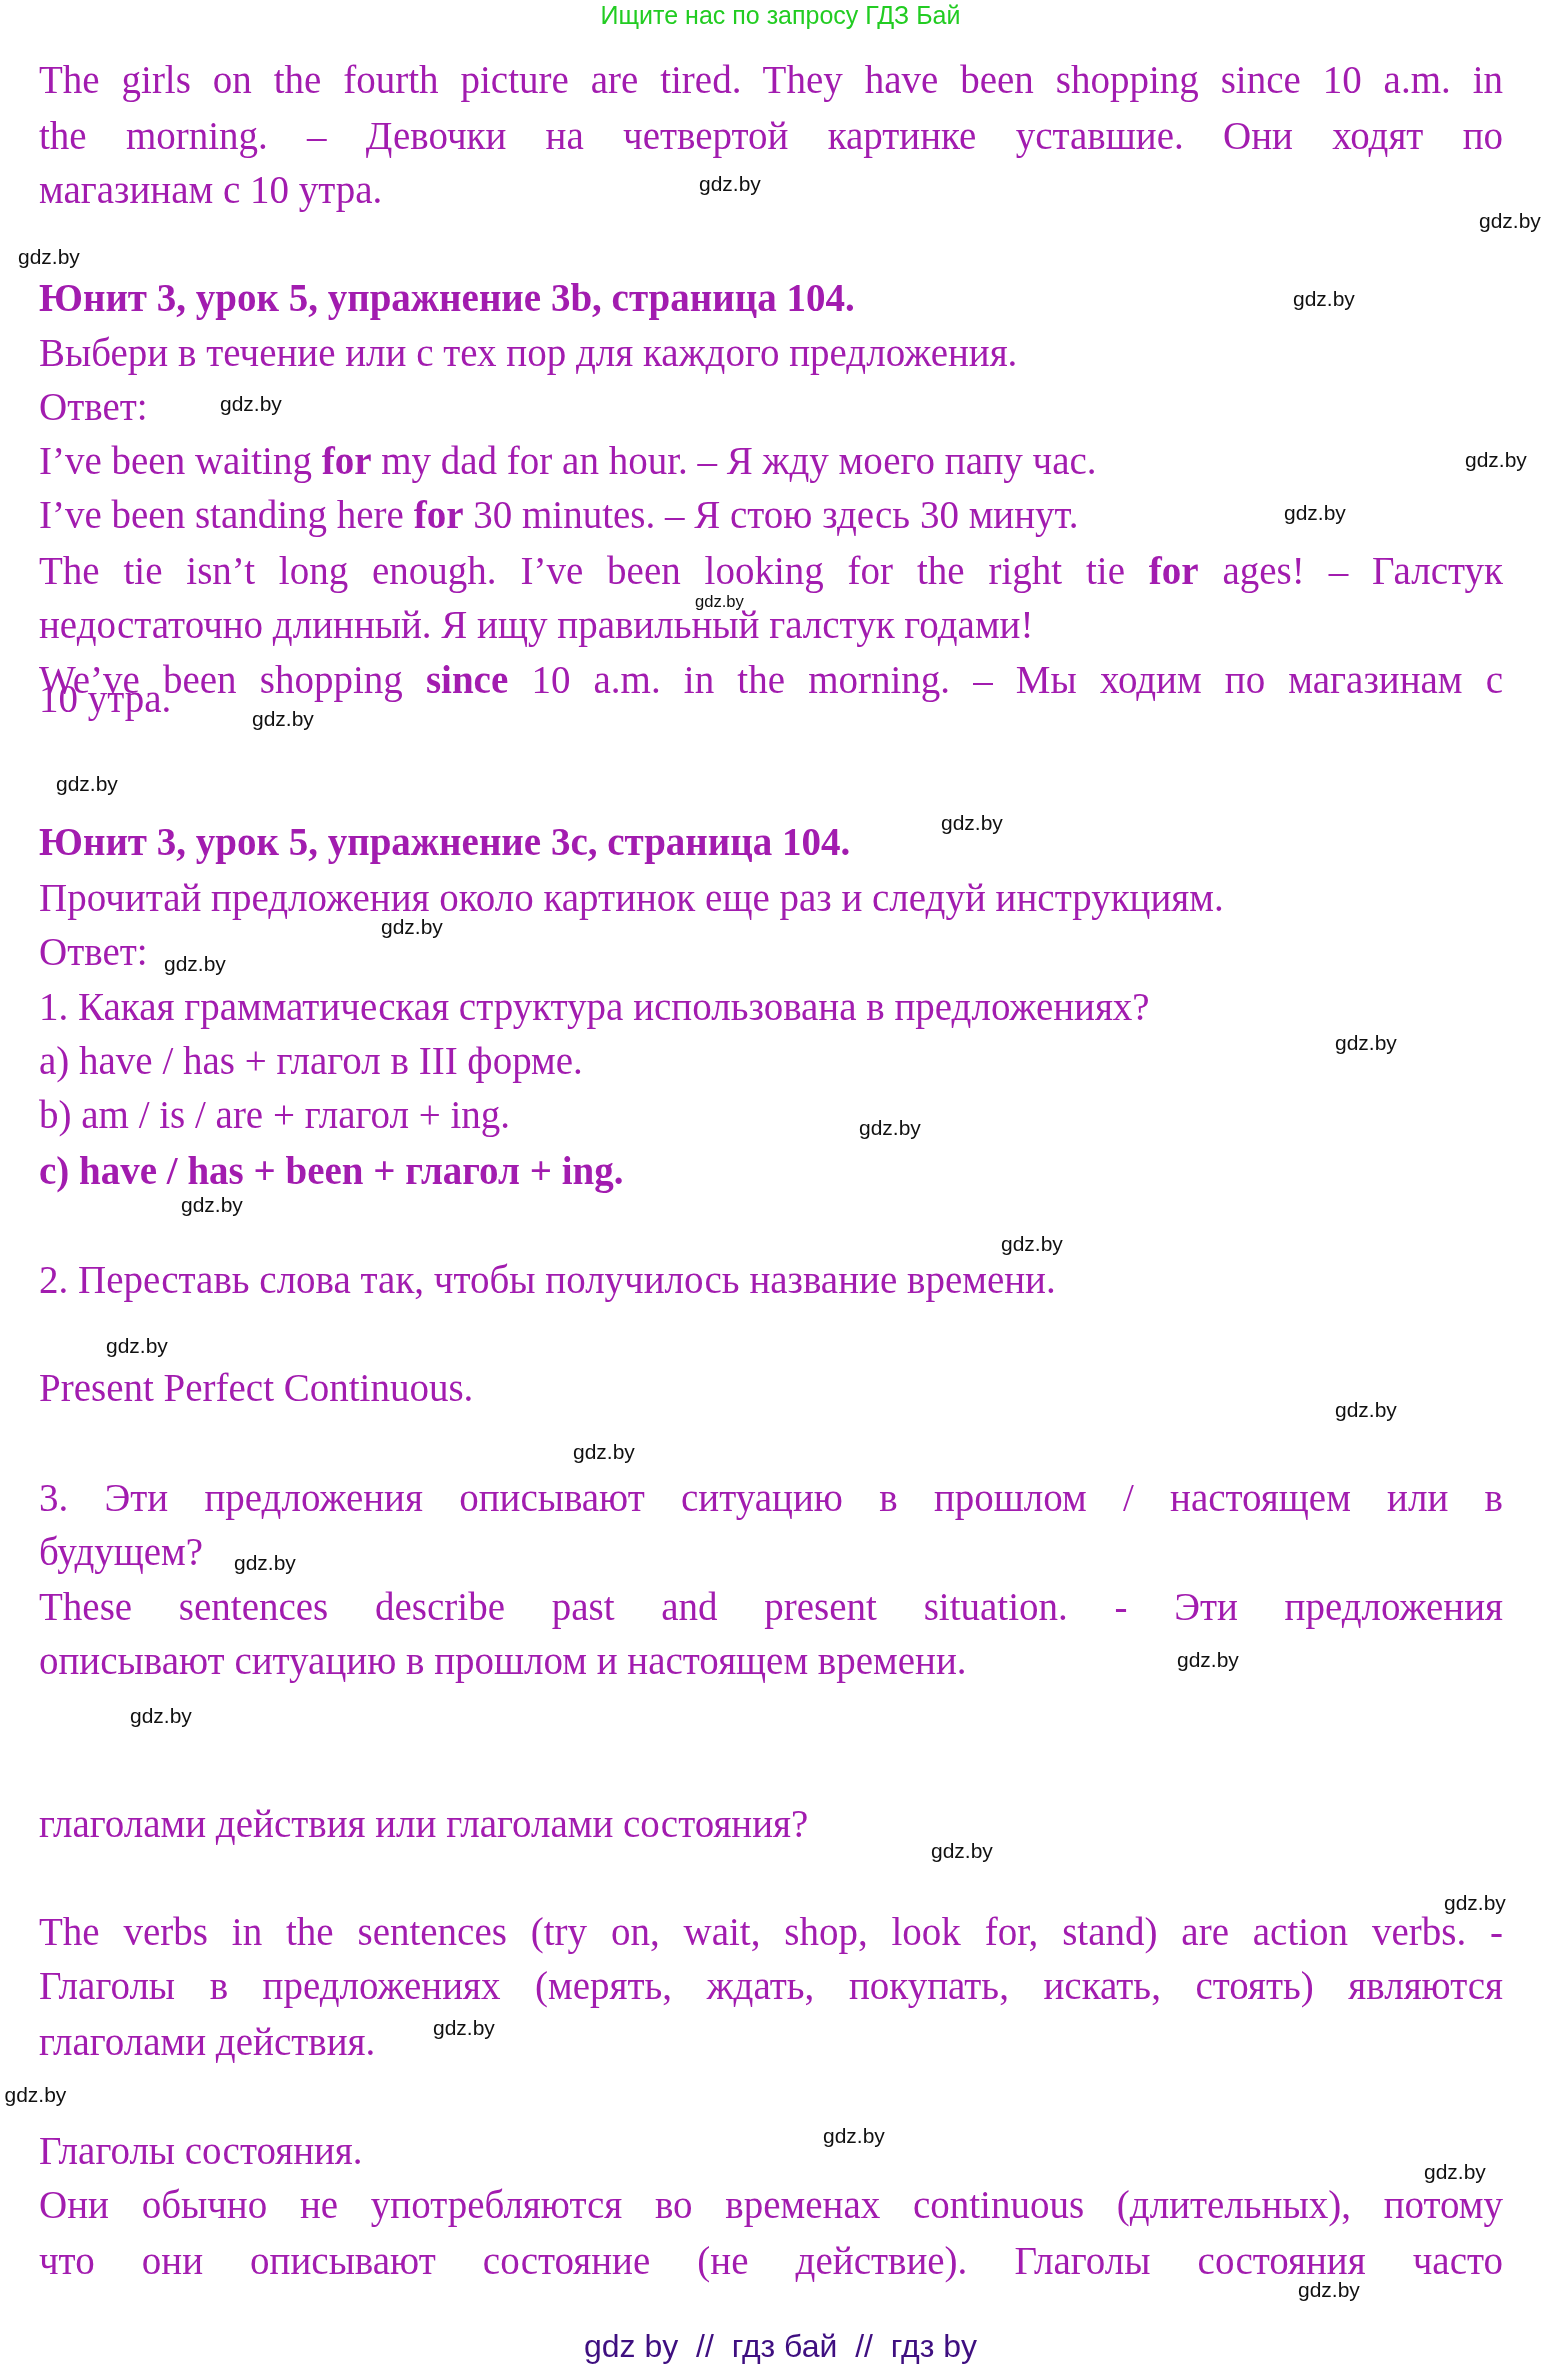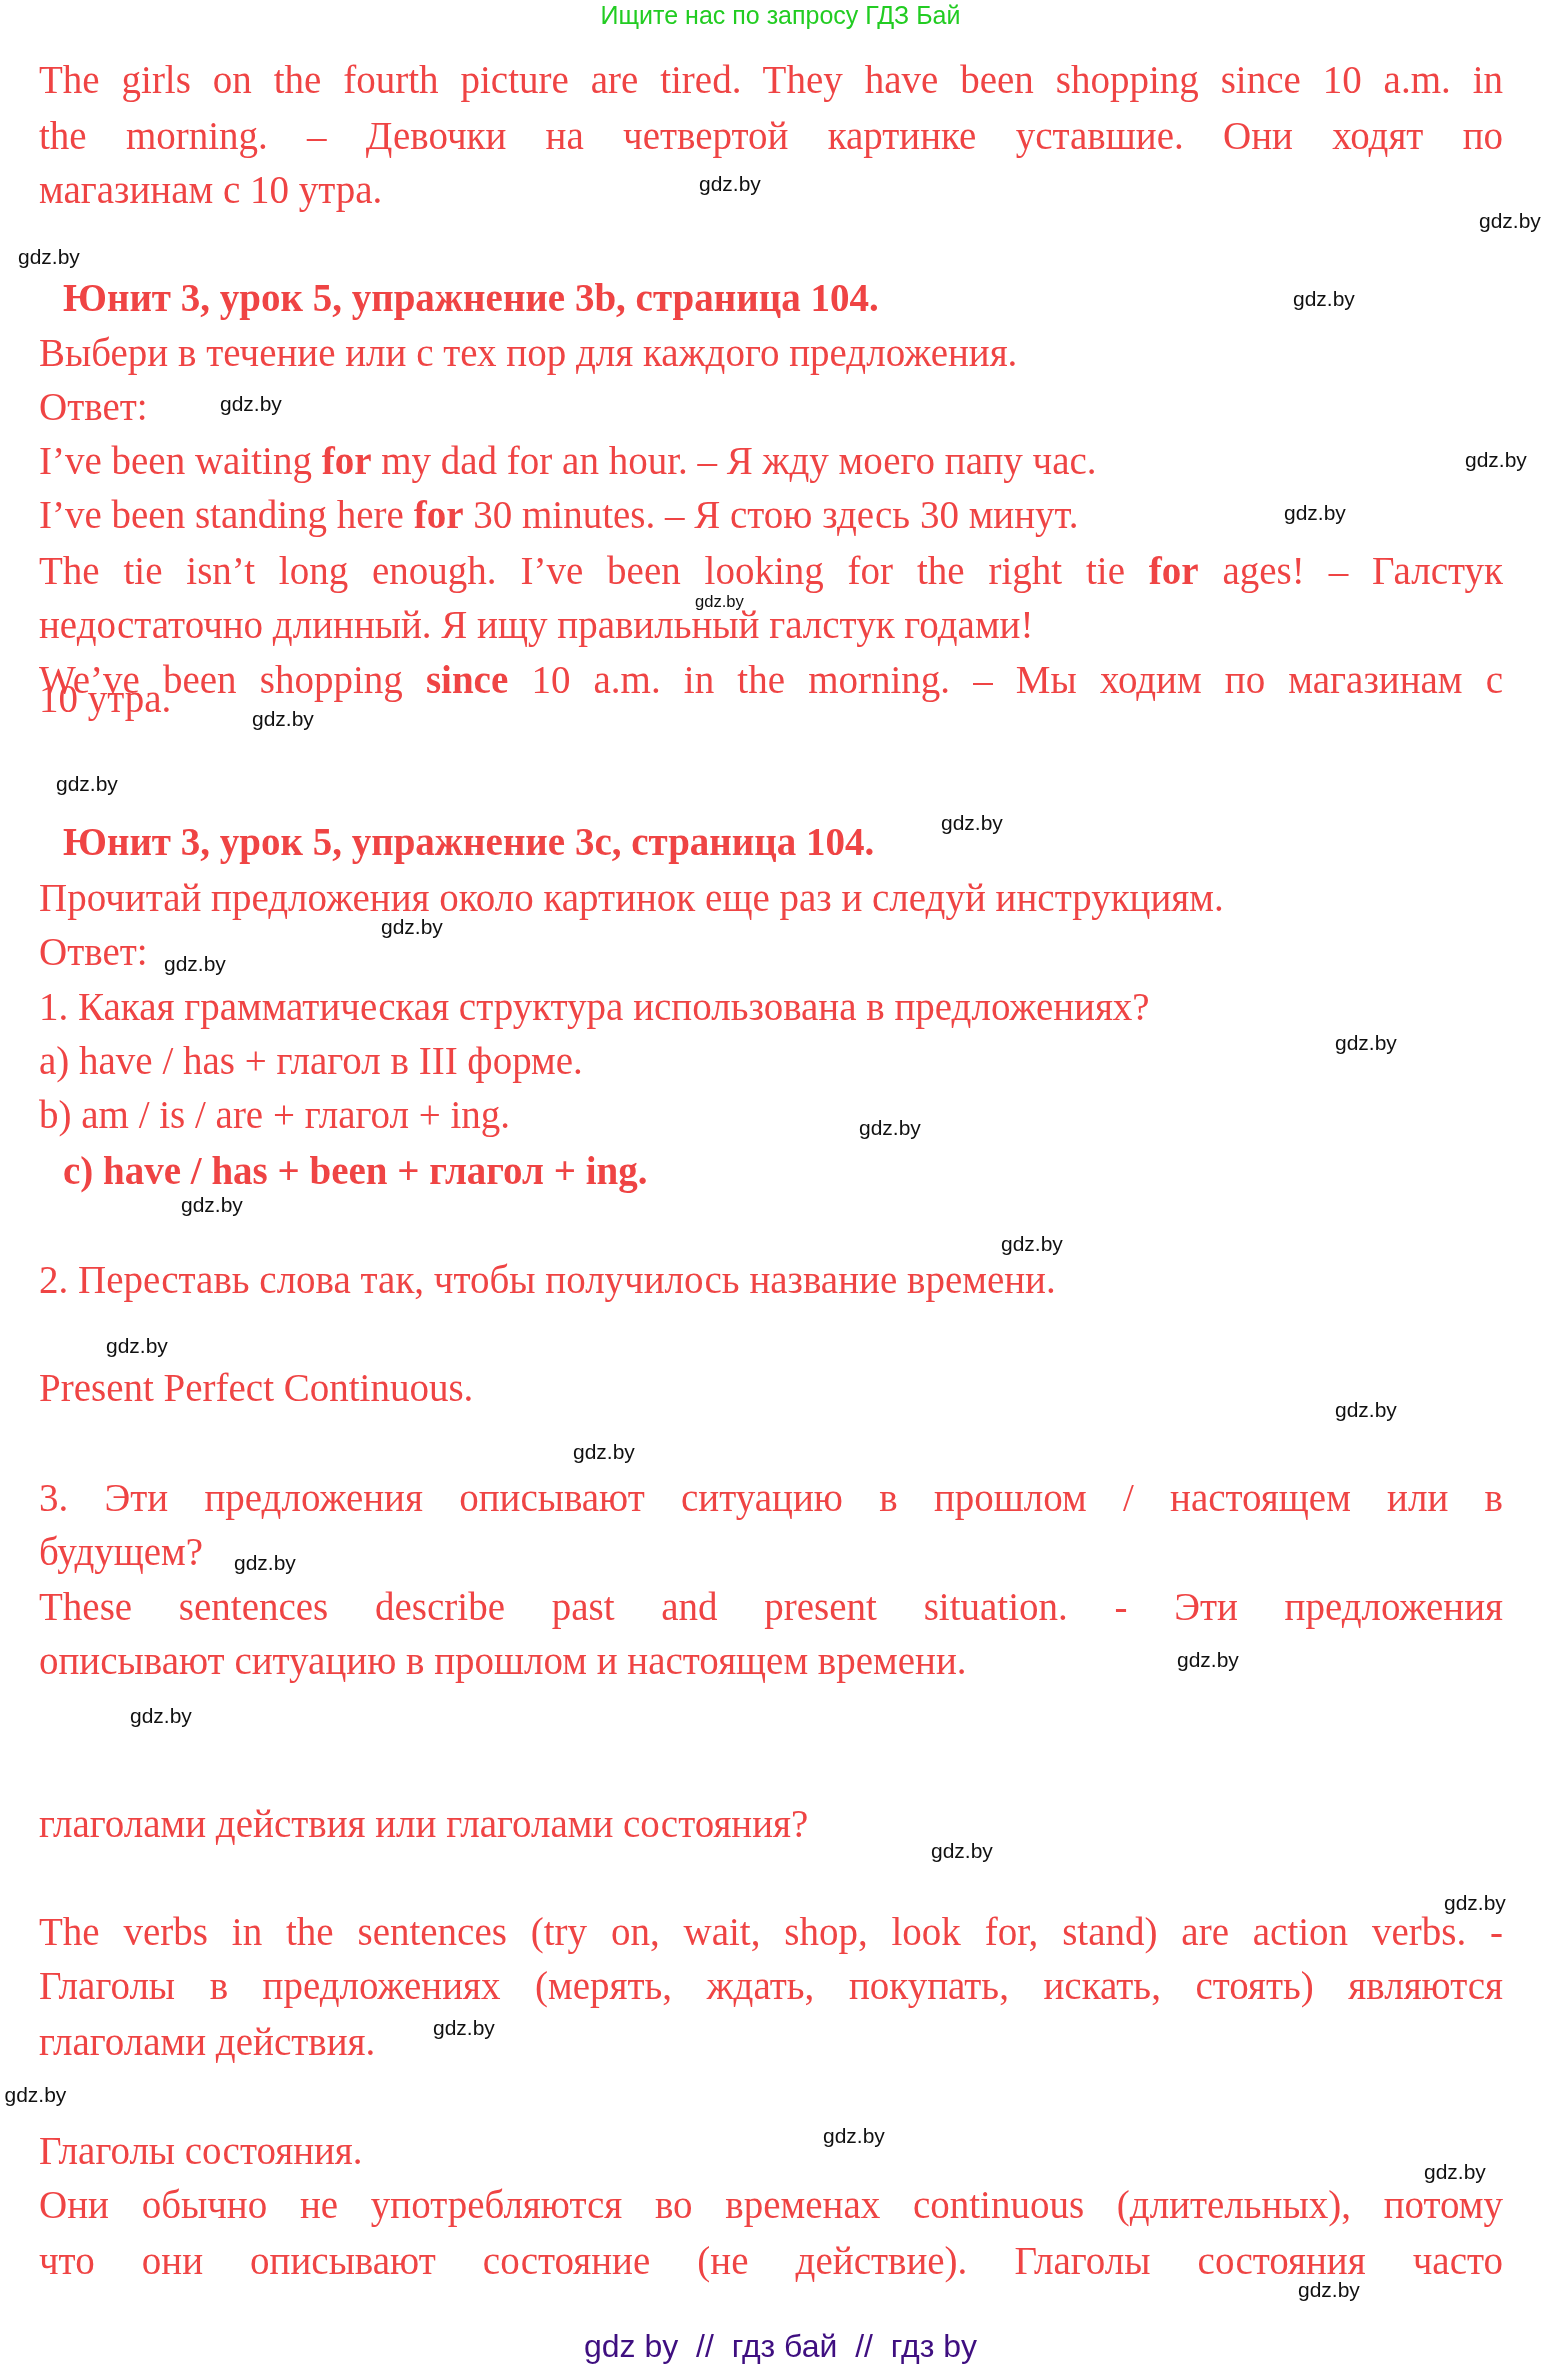--- a/index.html
+++ b/index.html
@@ -11,24 +11,24 @@
     line-height: 30px;
   }
   .bottom-banner {
     position: absolute; left: 0; top: 2329px; width: 1561px; height: 34px;
     text-align: center; font-family: "Liberation Sans", sans-serif; font-size: 32px;
     line-height: 34px; white-space: pre;
   }
   .line {
     position: absolute; left: 39px; width: 1464px;
     font-family: "Liberation Serif", serif; font-size: 39px; line-height: 48px;
-    color: #ef4444; white-space: nowrap; height: 48px;
+    color: #a21caf; white-space: nowrap; height: 48px;
   }
   .line.just { text-align: justify; text-align-last: justify; white-space: normal; }
-  .line.heading { font-weight: bold; margin-left: 24px; }
+  .line.heading { font-weight: bold; }
   .b { font-weight: bold; }
   .wm {
     position: absolute; font-family: "Liberation Sans", sans-serif; font-size: 21px;
     color: #111; line-height: 22.6px; white-space: nowrap;
   }
 </style>
 </head>
 <body>
 
 <div class="page">

